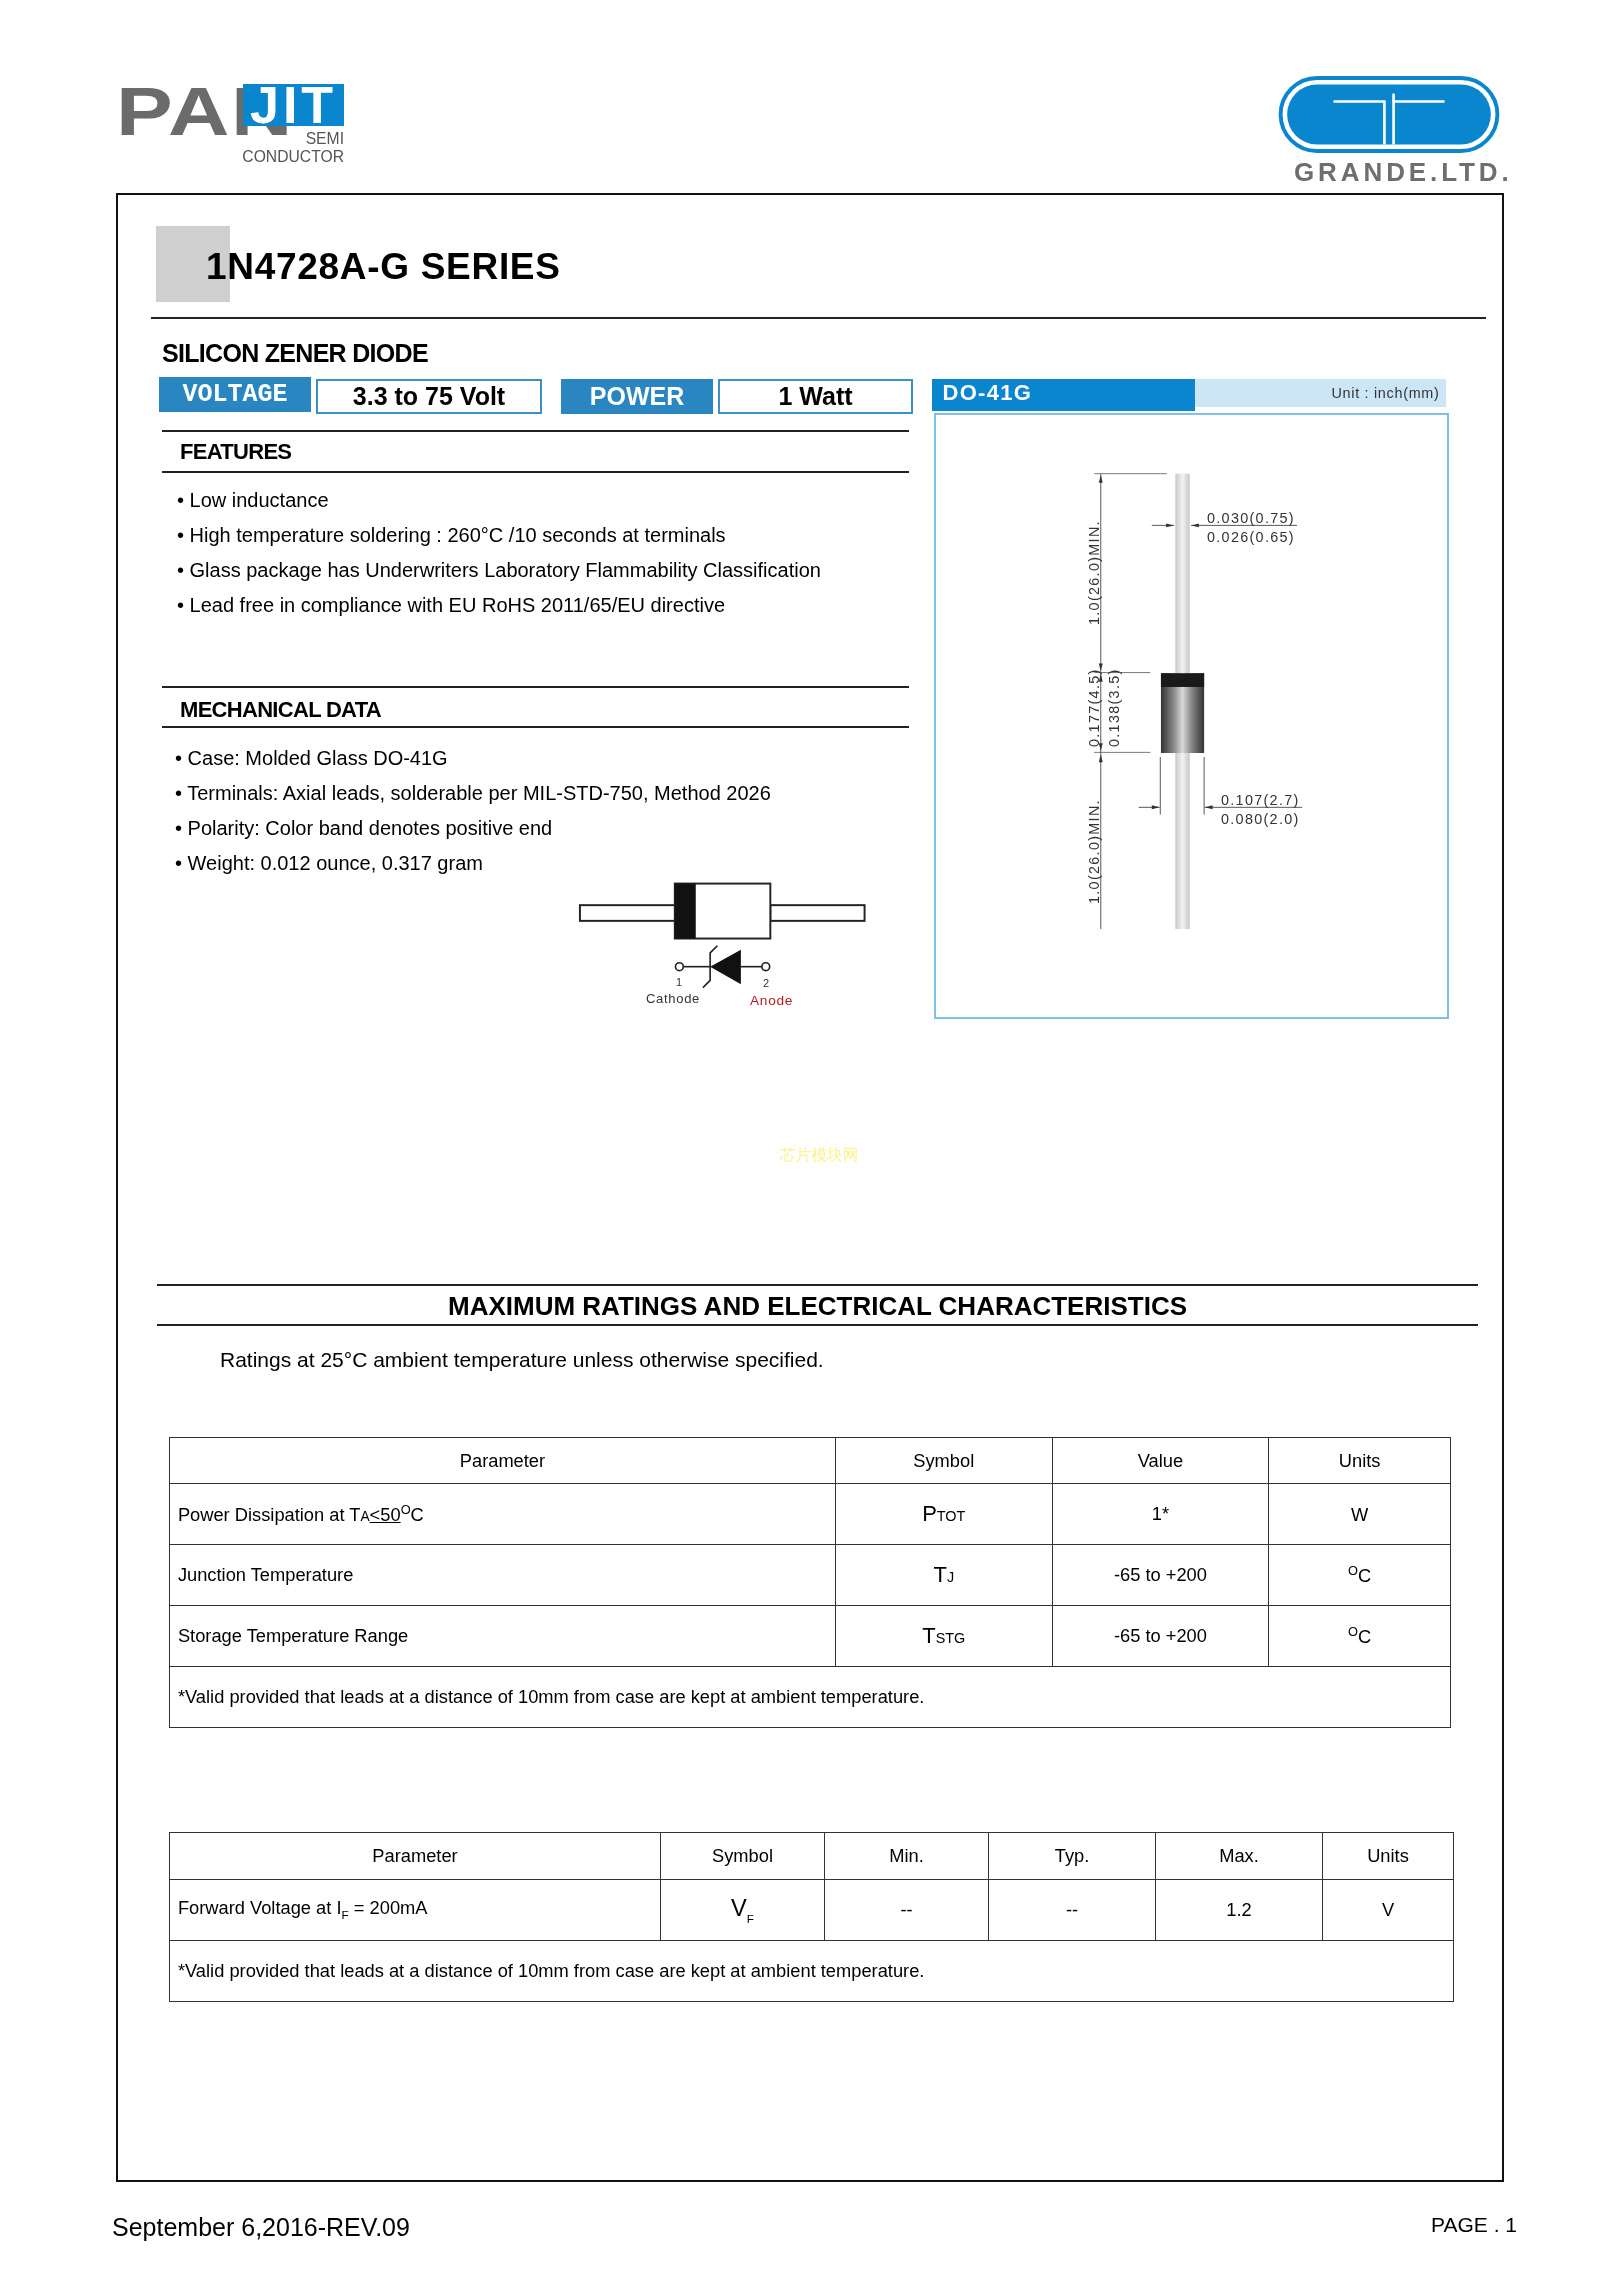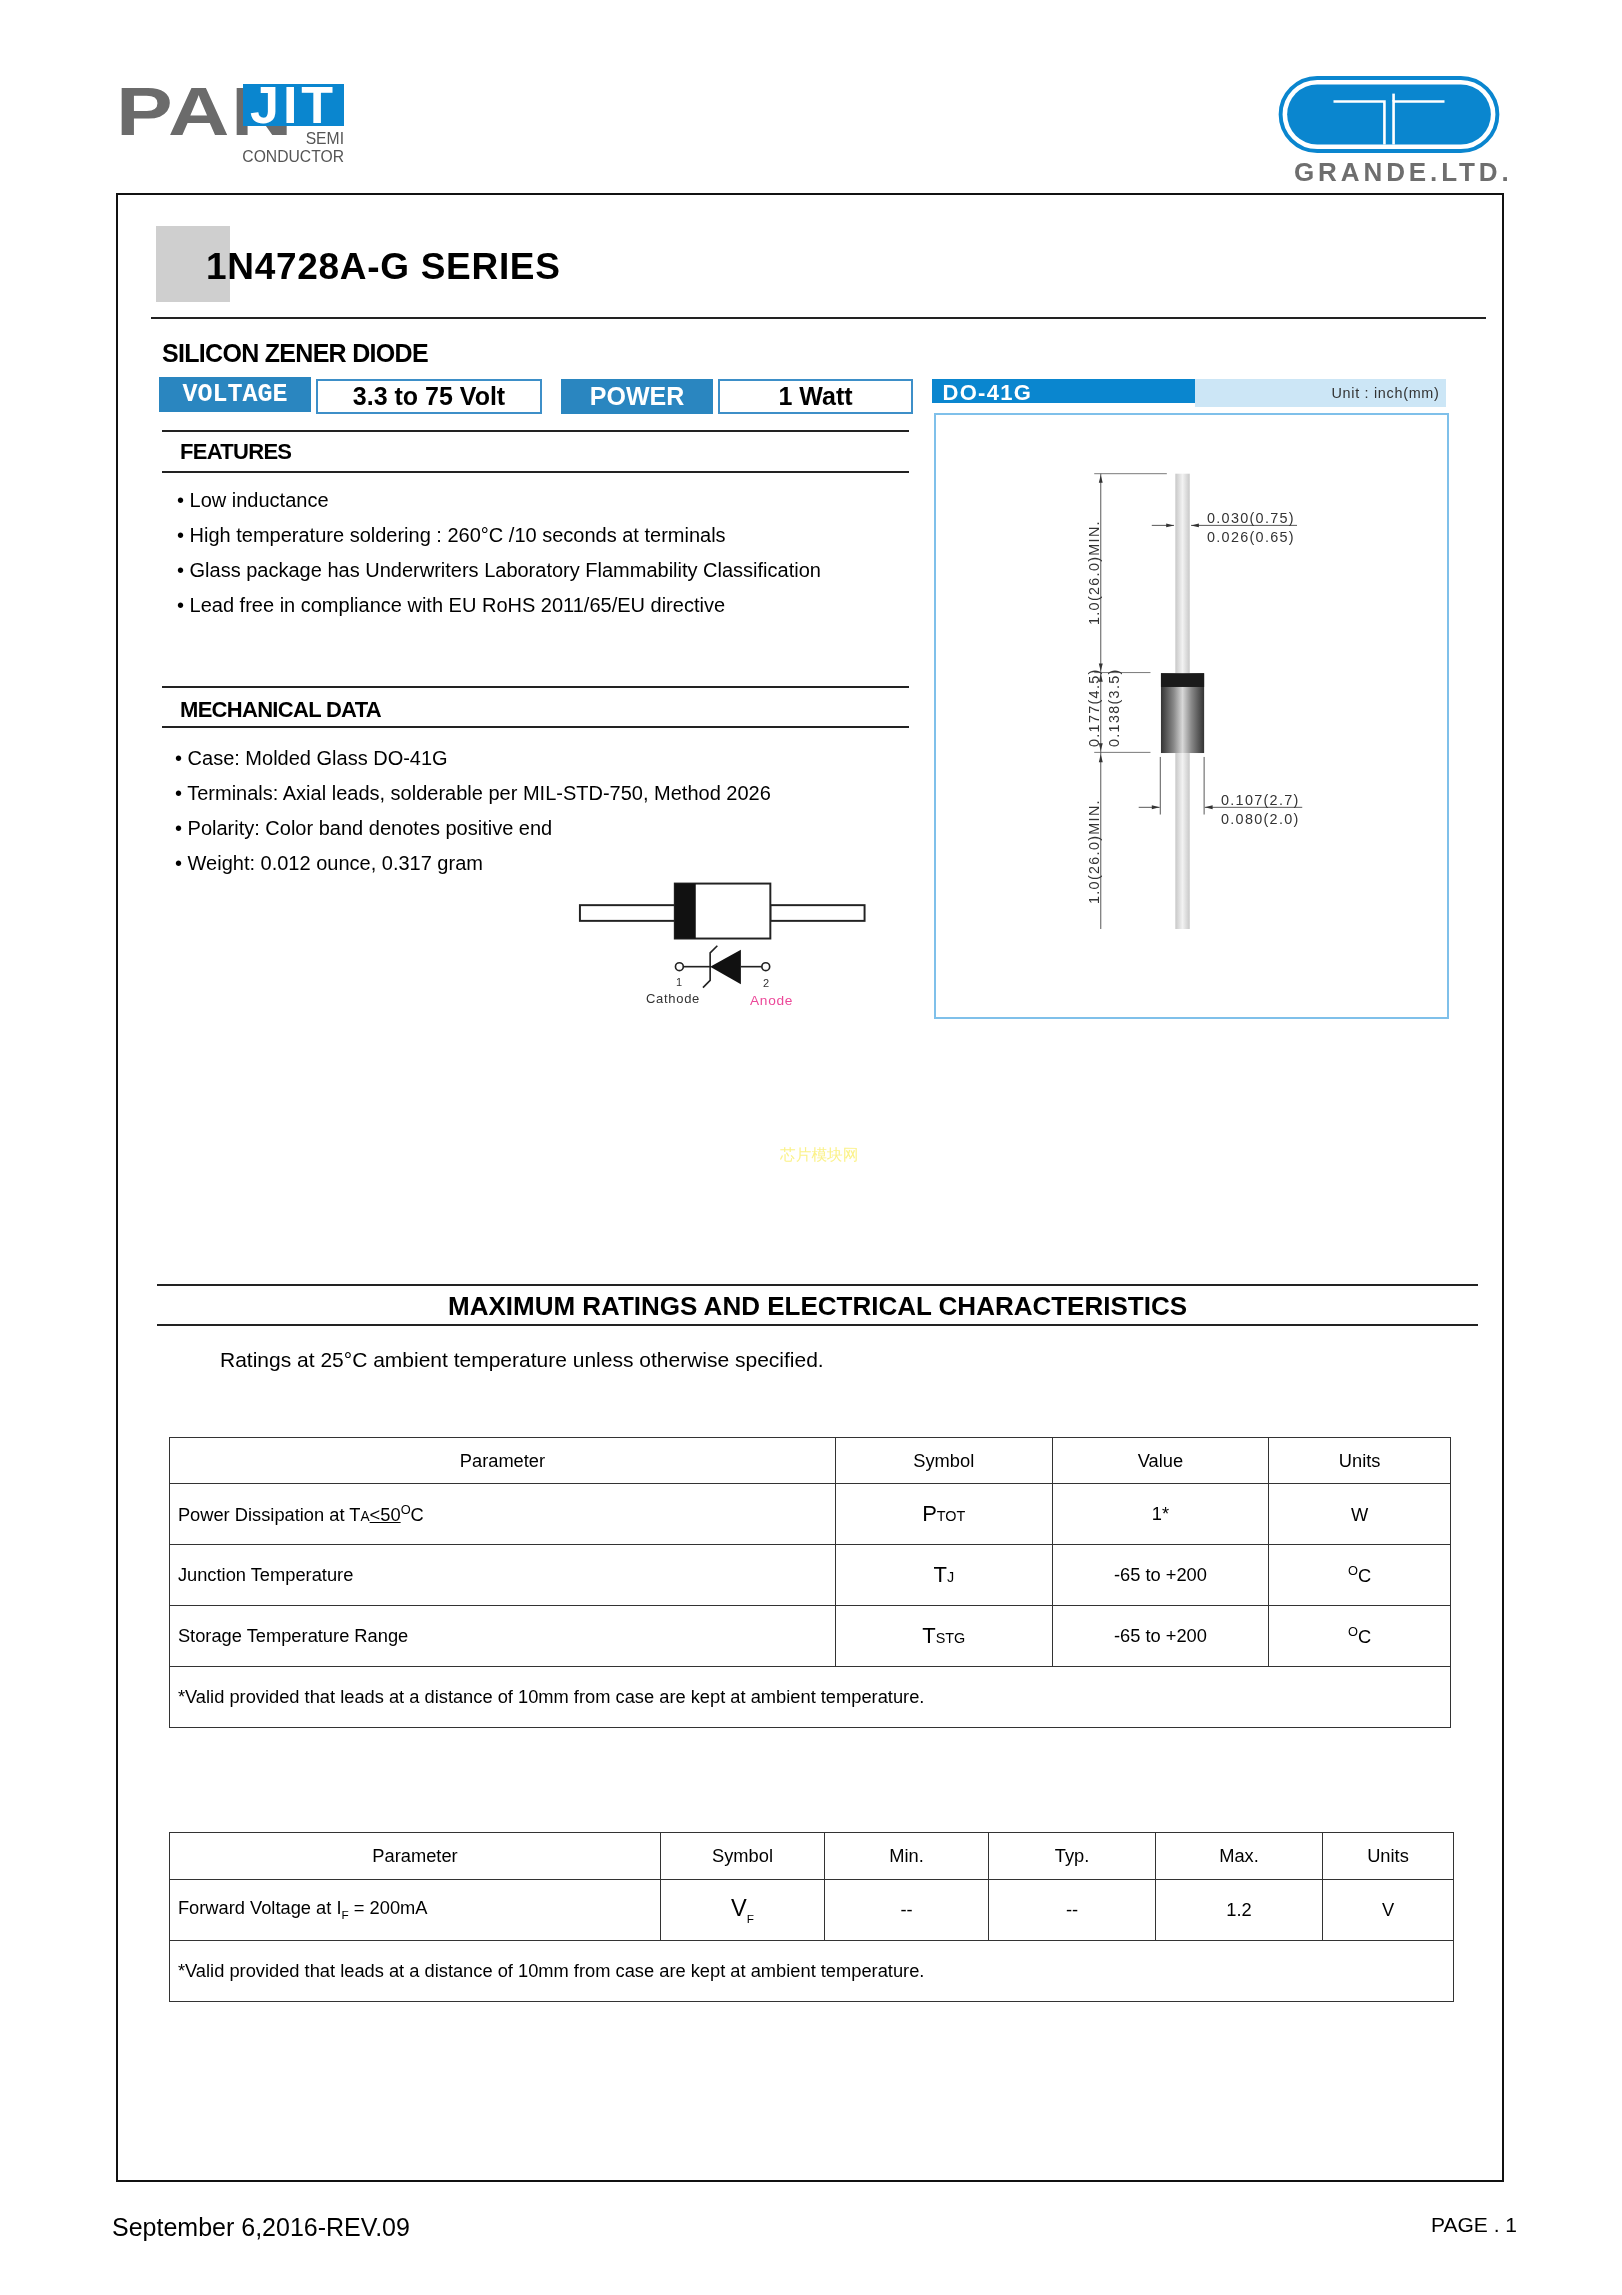--- a/index.html
+++ b/index.html
@@ -32,21 +32,21 @@
   .b-volt-val { left:316px; top:379px; width:226px; }
   .b-pow { left:561px; top:379px; width:152px; }
   .b-pow-val { left:718px; top:379px; width:195px; }
 
   .sec-rule { height:2px; background:#222; }
   .sec-head { font-size:22px; font-weight:bold; letter-spacing:-0.7px; }
   .bullets { font-size:20px; line-height:35px; }
   .bullets div { white-space:nowrap; }
 
   
-  .pkg-head { left:932px; top:379px; width:263px; height:24px; background:#0a86cf; color:#fff; font-size:22px; font-weight:bold; padding-left:10.5px; box-sizing:border-box; line-height:28px; letter-spacing:1.3px; }
+  .pkg-head { left:932px; top:379px; width:263px; height:32px; background:#0a86cf; color:#fff; font-size:22px; font-weight:bold; padding-left:10.5px; box-sizing:border-box; line-height:28px; letter-spacing:1.3px; }
   .pkg-head-right { left:1195px; top:379px; width:251px; height:28px; background:#cce6f6; color:#333; font-size:14.4px; text-align:right; padding-right:6.5px; box-sizing:border-box; line-height:28px; letter-spacing:0.7px; }
   .pkg-box { left:934px; top:413px; width:515px; height:606px; border:2px solid #7fc0ea; box-sizing:border-box; }
   .dim { font-size:14.4px; color:#333; letter-spacing:1.3px; white-space:nowrap; }
   .dim-v { transform:rotate(-90deg); transform-origin:left top; }
 
   .watermark { left:780px; top:1145px; font-size:15.7px; color:#fbf28a; }
 
   
   .rating-title { left:157px; top:1291px; width:1321px; text-align:center; font-size:26px; font-weight:bold; letter-spacing:0px; }
   .ratings-note { left:177px; top:1348px; font-size:21px;margin-left:43px; }
@@ -121,21 +121,21 @@
   <circle cx="158" cy="137" r="6" fill="#fff" stroke="#222" stroke-width="2.5"></circle>
   <line x1="164" y1="137" x2="205" y2="137" stroke="#222" stroke-width="2.5"></line>
   <polyline points="216,105 205,116 205,158 194,169" fill="none" stroke="#222" stroke-width="2.5"></polyline>
   <polygon points="205,137 252,111 252,164" fill="#111"></polygon>
   <line x1="252" y1="137" x2="284" y2="137" stroke="#222" stroke-width="2.5"></line>
   <circle cx="290" cy="137" r="6" fill="#fff" stroke="#222" stroke-width="2.5"></circle>
 </svg>
 <div class="abs" style="left:676px;top:976px;font-size:11px;color:#333;">1</div>
 <div class="abs" style="left:763px;top:977px;font-size:11px;color:#333;">2</div>
 <div class="abs" style="left:646px;top:991px;font-size:13px;color:#333;letter-spacing:0.7px;">Cathode</div>
-<div class="abs" style="left:750px;top:993px;font-size:13.7px;color:#ec4899;letter-spacing:0.7px;">Anode</div>
+<div class="abs" style="left:750px;top:993px;font-size:13.7px;color:#b91c1c;letter-spacing:0.7px;">Anode</div>
 
 <div class="abs pkg-head">DO-41G</div>
 <div class="abs pkg-head-right">Unit : inch(mm)</div>
 <div class="abs pkg-box"></div>
 
 <svg class="abs" style="left:1060px;top:458px;" width="249" height="471" viewBox="0 0 380 720">
   <defs>
     <linearGradient id="leadg" x1="0" x2="1">
       <stop offset="0" stop-color="#c8c8c8"></stop>
         <stop offset="0.5" stop-color="#f2f2f2"></stop>

